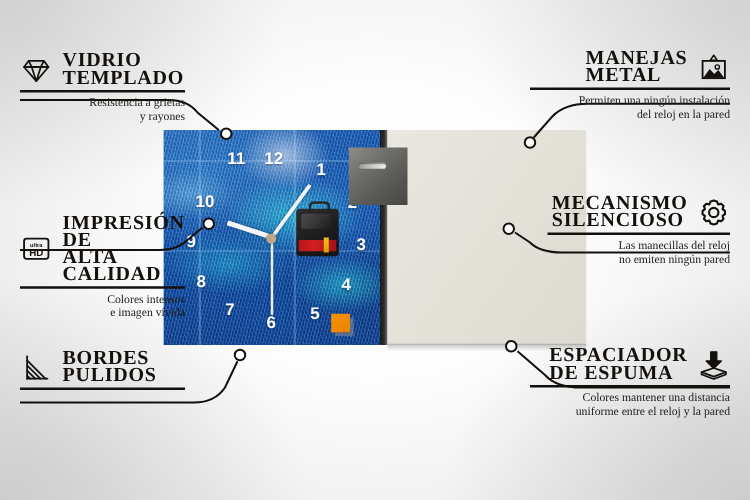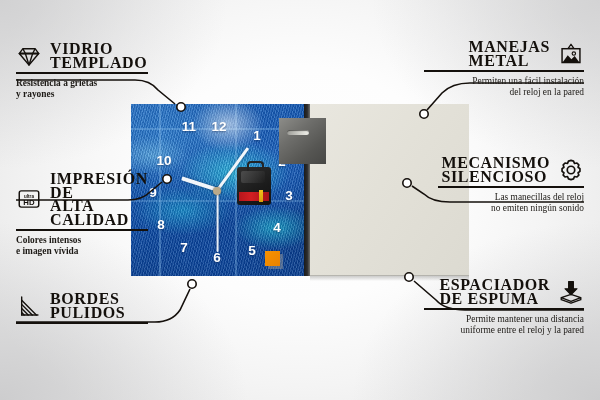--- a/index.html
+++ b/index.html
@@ -215,21 +215,21 @@
   .co-sub {
     font-family: "Liberation Serif", serif;
     font-size: 9.4px;
     line-height: 11.4px;
     color: #1d1a16;
     margin-top: 4px;
     white-space: pre-line;
   }
   .left  .co-head { justify-content: flex-start; }
   .left  .co-title { text-align: left; }
-  .left  .co-sub { text-align: left; font-weight: bold; }
+  .left  .co-sub { text-align: right; }
   .right .co-head { justify-content: flex-end; flex-direction: row; }
   .right .co-title { text-align: left; }
   .right .co-sub { text-align: right; }
   .ico { width: 26px; height: 26px; flex: 0 0 26px; text-align: center; }
   .ico svg { display:block; width:100%; height:100%; }
 
   
   #wires { position:absolute; left:0; top:0; width:600px; height:400px; pointer-events:none; }
   #wires path { fill:none; stroke:#15100c; stroke-width:1.6; }
   #wires circle { fill:#ffffff; stroke:#15100c; stroke-width:1.6; }
@@ -336,21 +336,21 @@
         </svg>
       </span>
       <span class="co-title">IMPRESIÓN DE
 ALTA CALIDAD</span>
     </div>
     <div class="co-rule" style="width:132px;"></div>
     <div class="co-sub">Colores intensos
 e imagen vívida</div>
   </div>
 
-  <div class="callout left" style="left:16px; top:292px; width:132px;">
+  <div class="callout left" style="left:16px; top:280px; width:132px;">
     <div class="co-head">
       <span class="ico">
         <svg viewBox="0 0 32 32">
             <g stroke="#14100c" stroke-width="1.7" stroke-linecap="round">
           <path d="M7 5 L7 27"></path>
           <path d="M7 9 L25 27"></path>
               <path d="M7 14 L20 27"></path>
               <path d="M7 19 L15 27"></path>
               <path d="M7 24 L10 27"></path>
           <path d="M7 27 L27 27" stroke-width="1.7"></path>
@@ -370,21 +370,21 @@
       <span class="ico">
         <svg viewBox="0 0 32 32">
           <path d="M16 4 L12.5 9 H19.5 Z" fill="none" stroke="#14100c" stroke-width="1.6" stroke-linejoin="round"></path>
           <rect x="5" y="9.5" width="22" height="17" fill="none" stroke="#14100c" stroke-width="1.8"></rect>
           <circle cx="19.5" cy="15.5" r="2.1" fill="none" stroke="#14100c" stroke-width="1.4"></circle>
           <path d="M5.8 26 L12 17.5 L16.5 22.5 L20.5 18.5 L26.2 26 Z" fill="#14100c"></path>
         </svg>
       </span>
     </div>
     <div class="co-rule" style="width:160px;"></div>
-    <div class="co-sub">Permiten una fácil instalación
+    <div class="co-sub">Permiten una ningún instalación
 del reloj en la pared</div>
   </div>
 
   <div class="callout right" style="right:16px; top:156px; width:146px;">
     <div class="co-head">
       <span class="co-title">MECANISMO
 SILENCIOSO</span>
       <span class="ico">
         <svg viewBox="0 0 32 32">
           <g fill="none" stroke="#14100c" stroke-width="2.1" stroke-linejoin="round" stroke-linecap="round">
@@ -392,33 +392,33 @@
                      L27 17.6 L24.7 19.4 L25.6 22.3 L23.3 24.6 L20.3 24 L19.1 26.9
                      L16 27.8 L12.9 26.9 L11.7 24 L8.7 24.6 L6.4 22.3 L7.3 19.4
                      L5 17.6 L5 14.4 L7.3 12.6 L6.4 9.7 L8.7 7.4 L11.7 8 L12.9 5.1 Z"></path>
             <circle cx="16" cy="16" r="4.6"></circle>
           </g>
         </svg>
       </span>
     </div>
     <div class="co-rule" style="width:146px;"></div>
     <div class="co-sub">Las manecillas del reloj
-no emiten ningún sonido</div>
+no emiten ningún pared</div>
   </div>
 
   <div class="callout right" style="right:16px; top:278px; width:160px;">
     <div class="co-head">
       <span class="co-title">ESPACIADOR
 DE ESPUMA</span>
       <span class="ico">
         <svg viewBox="0 0 32 32">
           <path d="M13 3 H19 V12 H23.5 L16 19.5 L8.5 12 H13 Z" fill="#14100c" stroke="#14100c" stroke-width="1.3" stroke-linejoin="round"></path>
           <path d="M16 19 L28 23 L16 27.5 L4 23 Z" fill="none" stroke="#14100c" stroke-width="1.7" stroke-linejoin="round"></path>
           <path d="M4 23 V25.4 L16 29.8 L28 25.4 V23" fill="none" stroke="#14100c" stroke-width="1.7" stroke-linejoin="round"></path>
         </svg>
       </span>
     </div>
     <div class="co-rule" style="width:160px;"></div>
-    <div class="co-sub">Permite mantener una distancia
+    <div class="co-sub">Colores mantener una distancia
 uniforme entre el reloj y la pared</div>
   </div>
 
 </div>
 
 </body></html>

